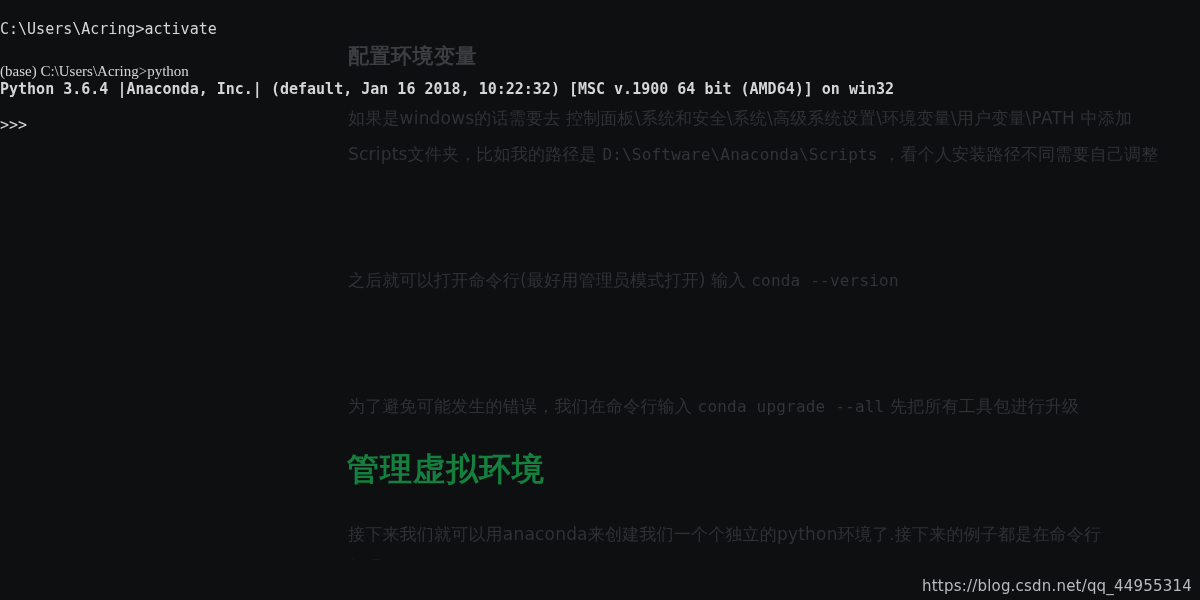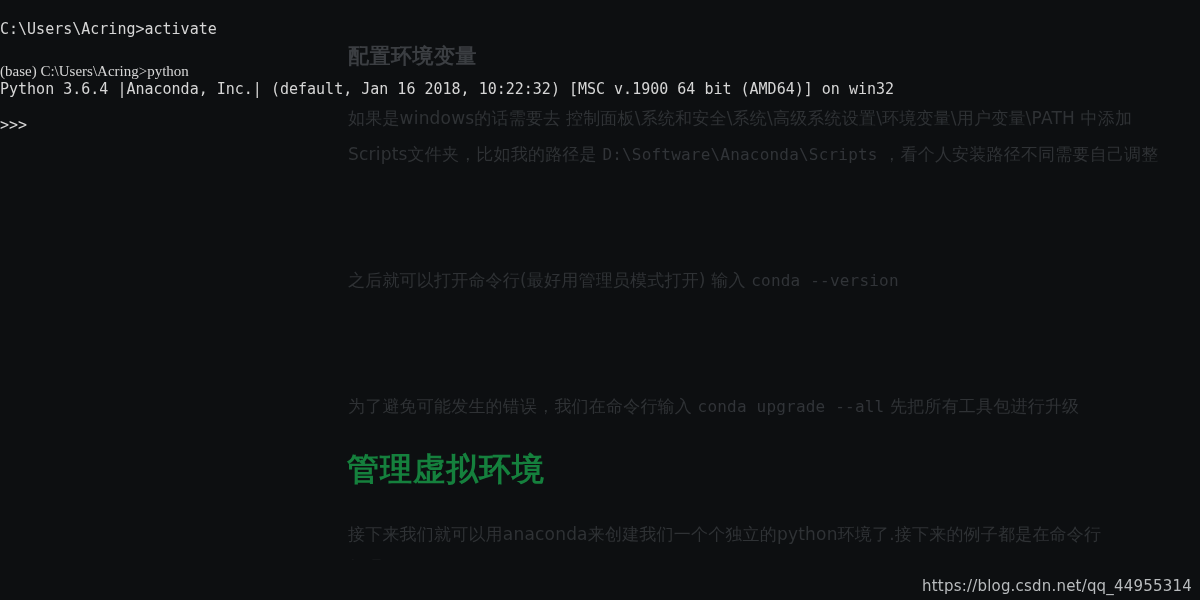--- a/index.html
+++ b/index.html
@@ -82,21 +82,21 @@
     left: 0px;
     font-family: "DejaVu Sans Mono", monospace;
     font-size: 15px;
     line-height: 18px;
     color: #d6d6d6;
     white-space: pre;
     letter-spacing: 0px;
   }
   .t0 { top: 20px; }
   .t1 { top: 62px; font-family: Liberation Serif, serif; }
-  .t2 { top: 80px; }
+  .t2 { top: 80px; font-weight: bold; }
   .t3 { top: 98px; }
   .t4 { top: 116px; }
 
   
   #watermark {
     position: absolute;
     right: 8px;
     bottom: 5px;
     z-index: 3;
     font-family: "DejaVu Sans", sans-serif;

